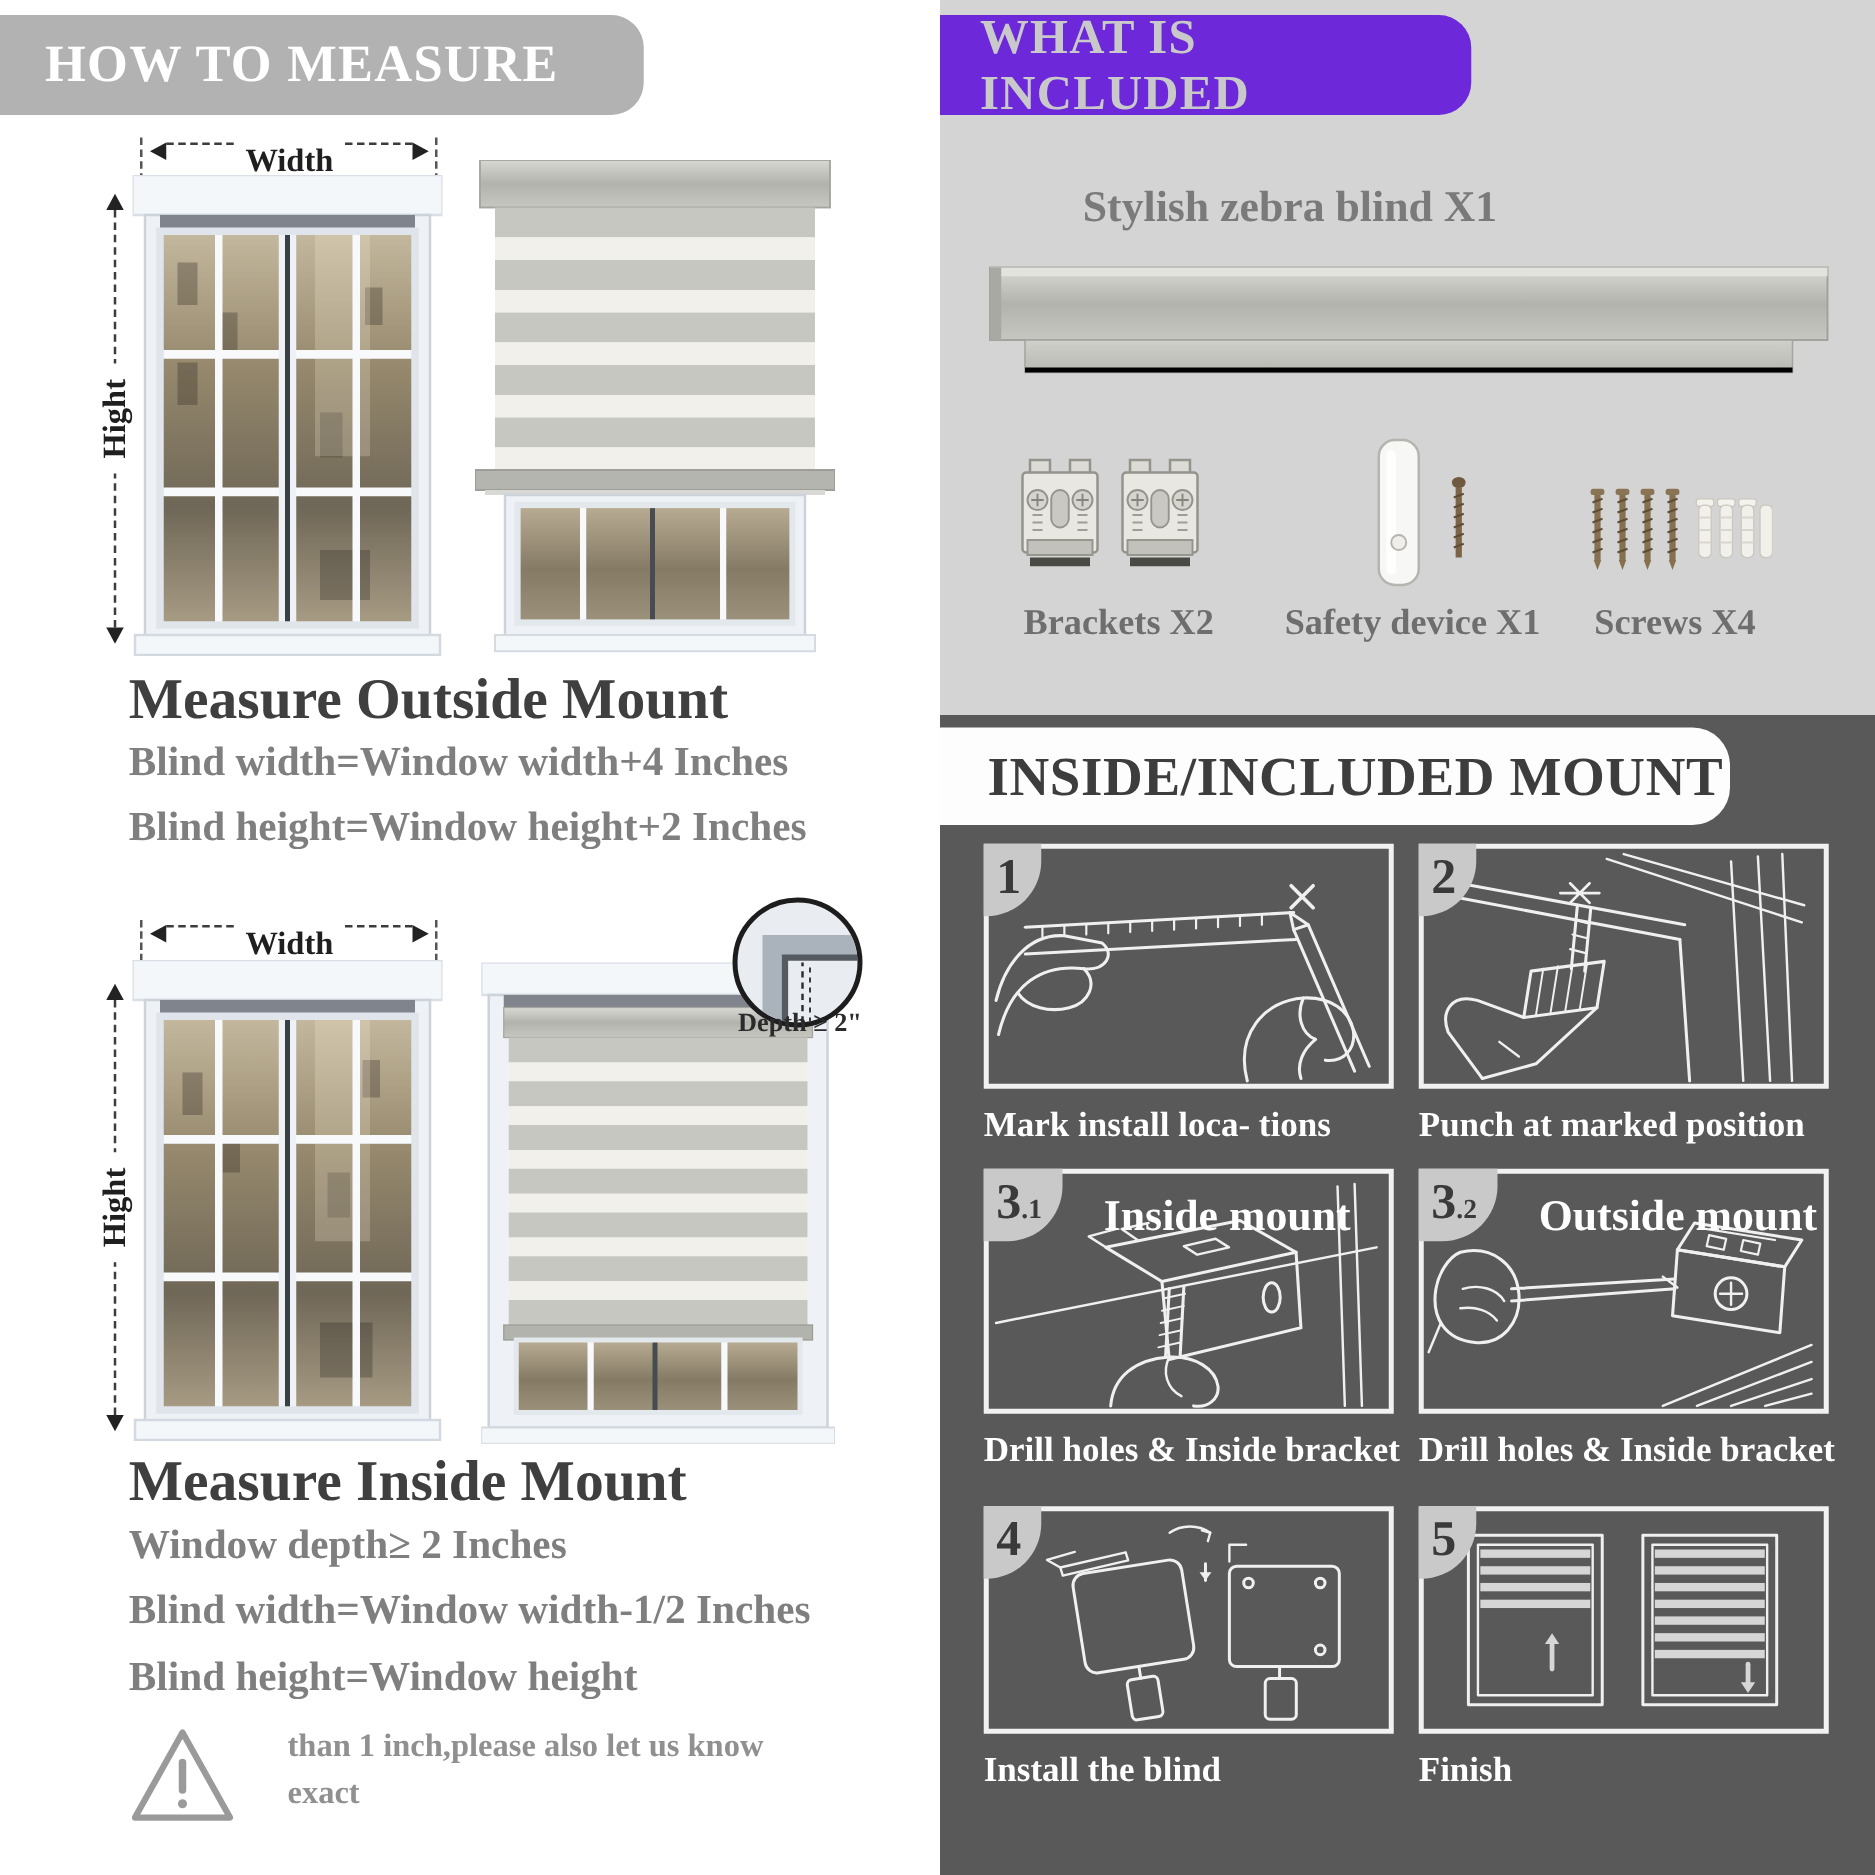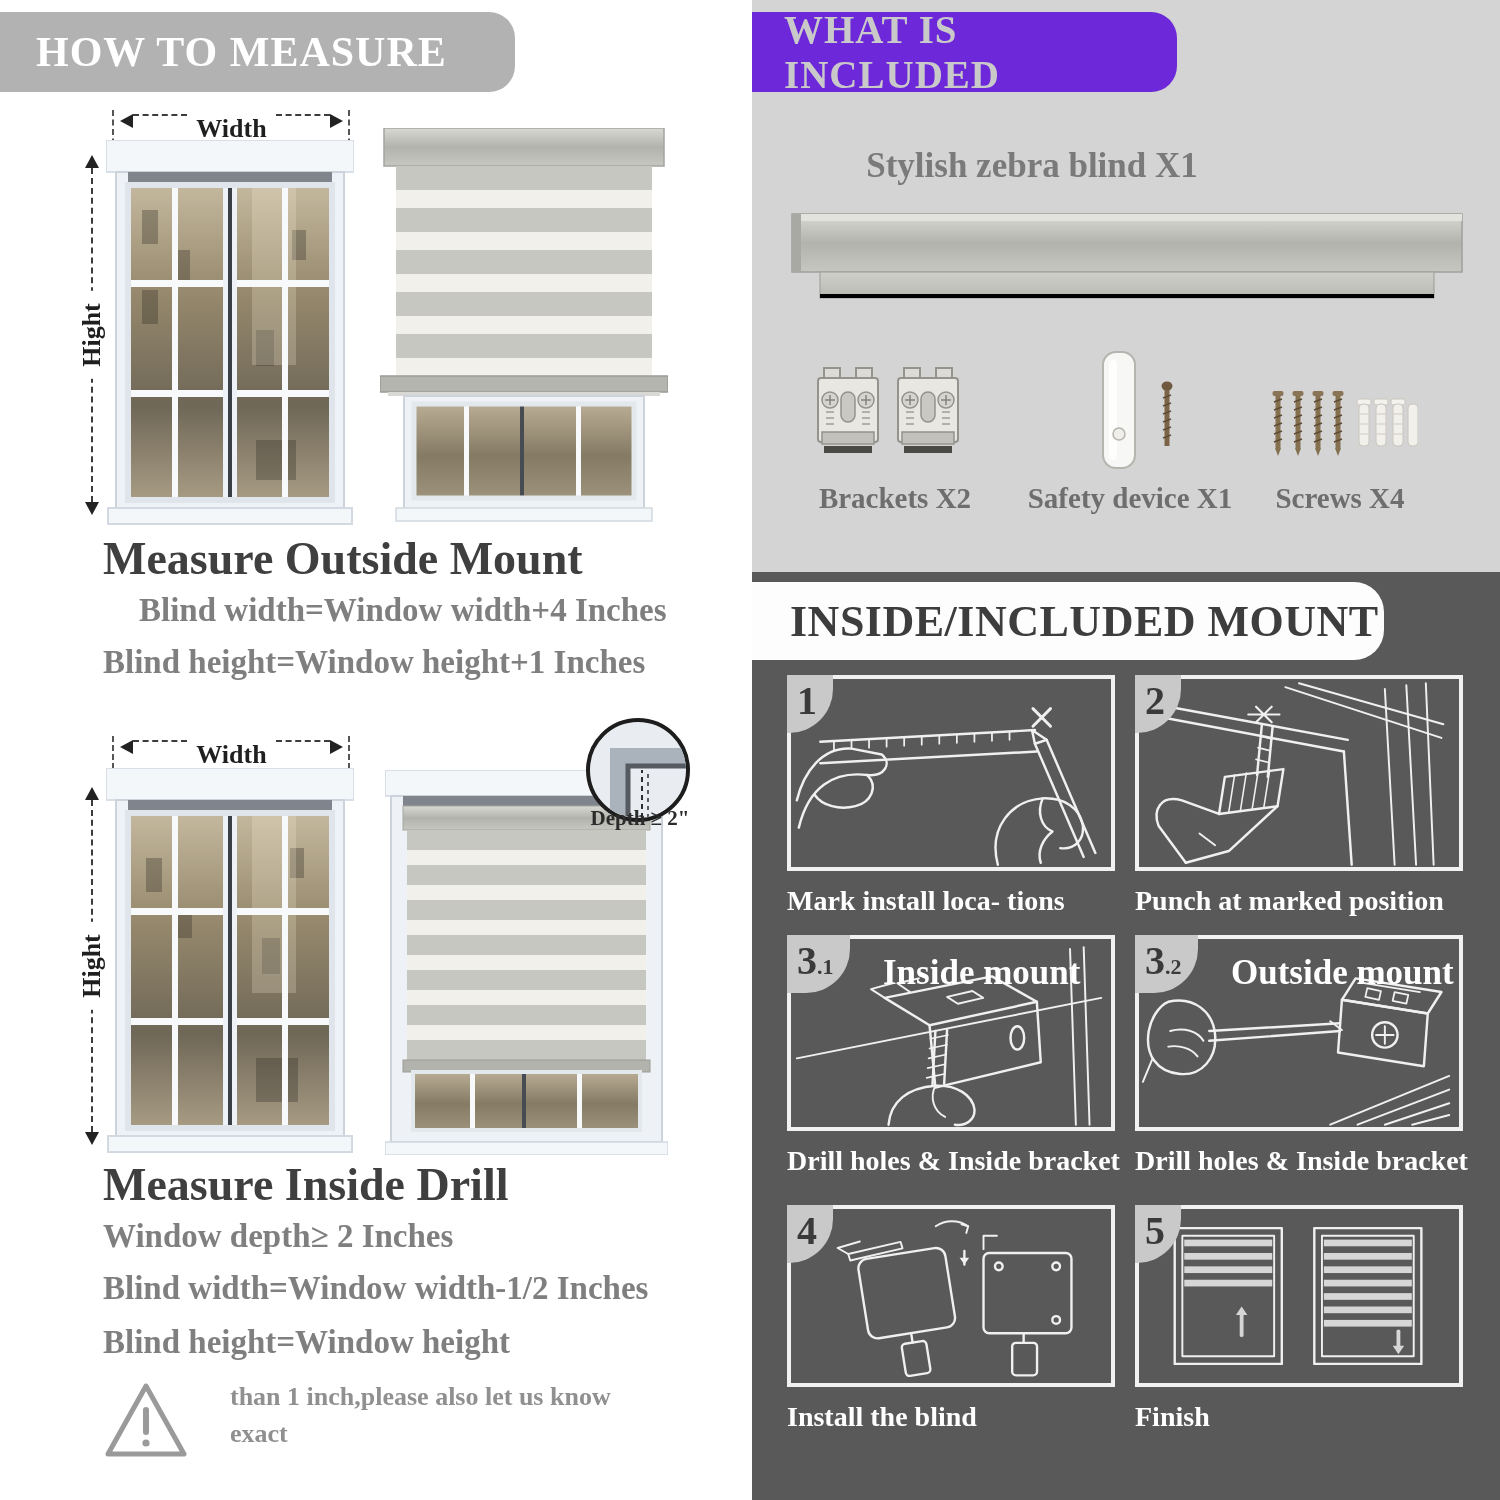--- a/index.html
+++ b/index.html
@@ -164,22 +164,22 @@
     <g fill="#f7f9fb">
         <rect x="84" y="276" width="5" height="94"></rect>
         <rect x="196" y="276" width="5" height="94"></rect>
       </g>
     <rect x="140" y="276" width="4" height="94" fill="#474c52"></rect>
     <rect x="34" y="276" width="220" height="94" fill="none" stroke="#e3e8ed" stroke-width="5"></rect>
     <rect x="16" y="380" width="256" height="13" fill="#f4f7fa" stroke="#d2d9e0" stroke-width="1.5"></rect>
   </svg>
 
   <div class="abs h-measure" style="left:103px;top:532px;">Measure Outside Mount</div>
-  <div class="abs l-measure" style="left:103px;top:592px;margin-left:36px;">Blind width=Window width+4 Inches</div>
-  <div class="abs l-measure" style="left:103px;top:644px;">Blind height=Window height+1 Inches</div>
+  <div class="abs l-measure" style="left:103px;top:592px;">Blind width=Window width+4 Inches</div>
+  <div class="abs l-measure" style="left:103px;top:644px;">Blind height=Window height+2 Inches</div>
 
   
   <div class="abs harrow" style="left:113px;top:740px;width:237px;">
     <span class="tri-l"></span>
     <span class="dash"></span>
     <span class="alabel">Width</span>
     <span class="dash"></span>
     <span class="tri-r"></span>
   </div>
   <div class="abs extline" style="left:112px;top:736px;height:42px;"></div>
@@ -254,21 +254,21 @@
   <div class="abs depth-circle">
     <svg width="96" height="96" viewBox="0 0 96 96">
       <path d="M28,96 L28,34 L96,34" stroke="#aab2bb" stroke-width="16" fill="none"></path>
       <path d="M38,96 L38,44 L96,44" stroke="#565b61" stroke-width="5" fill="none"></path>
       <path d="M52,96 L52,48" stroke="#2e2e2e" stroke-width="2" stroke-dasharray="5 4" fill="none"></path>
       <path d="M58,96 L58,50" stroke="#2e2e2e" stroke-width="1.5" stroke-dasharray="4 4" fill="none"></path>
     </svg>
   </div>
   <div class="abs depth-label">Depth ≥ 2"</div>
 
-  <div class="abs h-measure" style="left:103px;top:1158px;">Measure Inside Drill</div>
+  <div class="abs h-measure" style="left:103px;top:1158px;">Measure Inside Mount</div>
   <div class="abs l-measure" style="left:103px;top:1218px;">Window depth≥ 2 Inches</div>
   <div class="abs l-measure" style="left:103px;top:1270px;">Blind width=Window width-1/2 Inches</div>
   <div class="abs l-measure" style="left:103px;top:1324px;">Blind height=Window height</div>
 
   
   <svg class="abs" style="left:103px;top:1380px;" width="86" height="82" viewBox="0 0 86 82">
     <path d="M43,6 L81,74 L5,74 Z" fill="none" stroke="#9a9a9a" stroke-width="5" stroke-linejoin="round"></path>
     <line x1="43" y1="30" x2="43" y2="52" stroke="#9a9a9a" stroke-width="6" stroke-linecap="round"></line>
     <circle cx="43" cy="63" r="3.6" fill="#9a9a9a"></circle>
   </svg>

